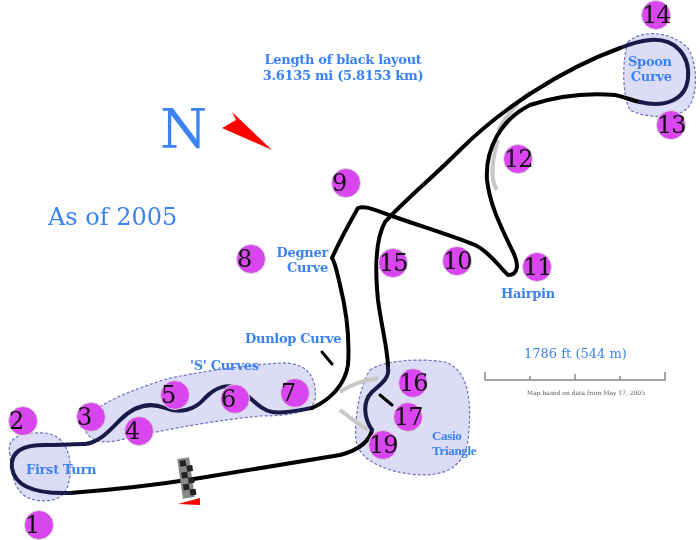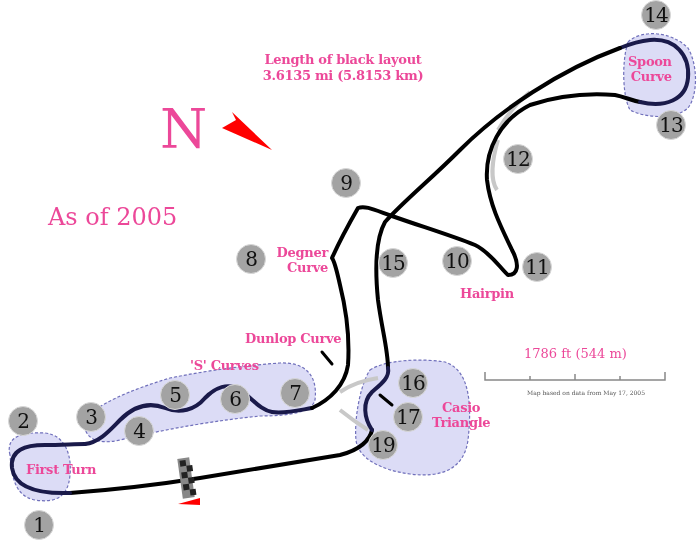--- a/index.html
+++ b/index.html
@@ -1,25 +1,25 @@
 <!DOCTYPE html>
 <html><head>
 <meta charset="utf-8">
 <style>
   html, body { margin: 0; padding: 0; background: #ffffff; }
   body { width: 700px; height: 540px; overflow: hidden; position: relative; font-family: "DejaVu Serif", serif; }
   #map { position: absolute; left: 0; top: 0; width: 700px; height: 540px; }
-  .lbl { position: absolute; color: #ec4899; font-family: "DejaVu Serif", serif; white-space: nowrap; }
+  .lbl { position: absolute; color: #3b82f6; font-family: "DejaVu Serif", serif; white-space: nowrap; }
   .title { left: 258px; top: 52px; font-size: 13px; font-weight: bold; line-height: 16px; text-align: center; width: 170px; letter-spacing: -0.3px; }
   .north { left: 160px; top: 100px; font-size: 54px; line-height: 60px; }
   .asof { left: 48px; top: 203px; font-size: 24px; }
   .turn-lbl { font-size: 13px; font-weight: bold; line-height: 15px; text-align: right; letter-spacing: -0.3px; }
   .scale-lbl { left: 524px; top: 346px; font-size: 13px; font-weight: normal; }
   .src-lbl { left: 527px; top: 389px; font-size: 6px; color: #555; }
-  .num { position: absolute; width: 30px; height: 30px; border-radius: 50%; background: #a3a3a3; border: 1px solid #d8d8d8; box-sizing: border-box; text-align: center; line-height: 28px; font-size: 20px; color: #111; font-family: "DejaVu Serif", serif; letter-spacing: -1px; }
+  .num { position: absolute; width: 30px; height: 30px; border-radius: 50%; background: #d946ef; border: 1px solid #d8d8d8; box-sizing: border-box; text-align: left; line-height: 28px; font-size: 24px; color: #111; font-family: "DejaVu Serif", serif; letter-spacing: -1px; }
 </style>
 </head>
 <body>
 
 <svg id="map" viewBox="0 0 700 540" xmlns="http://www.w3.org/2000/svg">
 
   <g fill="#dcdcf6" stroke="#7070bb" stroke-width="1.2" stroke-dasharray="3,2">
     <path d="M10,455 C5,435 25,432 45,433 C65,435 72,455 70,475 C68,498 55,503 35,500 C15,496 12,478 10,455 Z"></path>
     <path d="M85,420 C95,405 130,390 170,378 C210,370 250,365 280,363 C305,362 318,375 315,400 C312,412 290,416 260,416 C220,420 170,428 120,440 C95,446 82,436 85,420 Z"></path>
     <path d="M628,42 C640,30 670,30 688,48 C698,65 698,95 688,108 C675,120 645,118 630,110 C622,95 622,60 628,42 Z"></path>
@@ -80,26 +80,26 @@
 <div class="lbl north">N</div>
 <div class="lbl asof">As of 2005</div>
 
 <div class="lbl turn-lbl" style="left:26px;top:462px;">First Turn</div>
 <div class="lbl turn-lbl" style="left:190px;top:358px;">'S' Curves</div>
 <div class="lbl turn-lbl" style="left:245px;top:331px;">Dunlop Curve</div>
 <div class="lbl turn-lbl" style="left:276px;top:245px;text-align:right;width:52px;">
   <div>Degner</div>
   <div>Curve</div>
 </div>
-<div class="lbl turn-lbl" style="left:460px;top:286px;">Hairpin</div>
+<div class="lbl turn-lbl" style="left:501px;top:286px;">Hairpin</div>
 <div class="lbl turn-lbl" style="left:628px;top:54px;">
   <div>Spoon</div>
   <div>Curve</div>
 </div>
-<div class="lbl turn-lbl" style="left:432px;top:400px;text-align:center;">
+<div class="lbl turn-lbl" style="left:432px;top:428px;text-align:left;font-family:Liberation Serif, serif;">
   <div>Casio</div>
   <div>Triangle</div>
 </div>
 
 <div class="lbl scale-lbl">1786 ft (544 m)</div>
 <div class="lbl src-lbl">Map based on data from May 17, 2005</div>
 
 <div class="num" style="left:24px;top:510px;">1</div>
 <div class="num" style="left:8px;top:406px;">2</div>
 <div class="num" style="left:76px;top:402px;">3</div>

